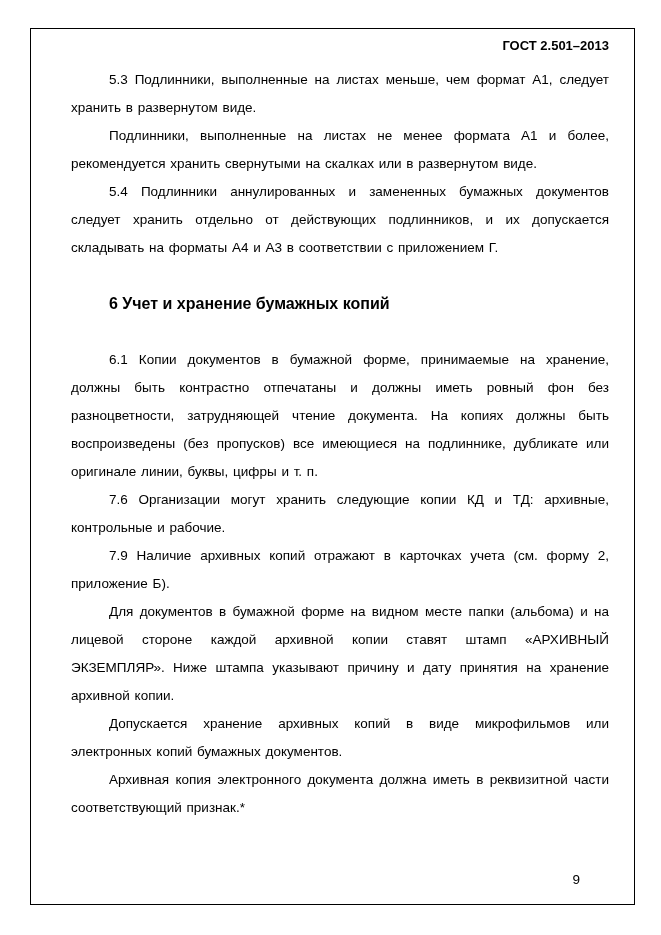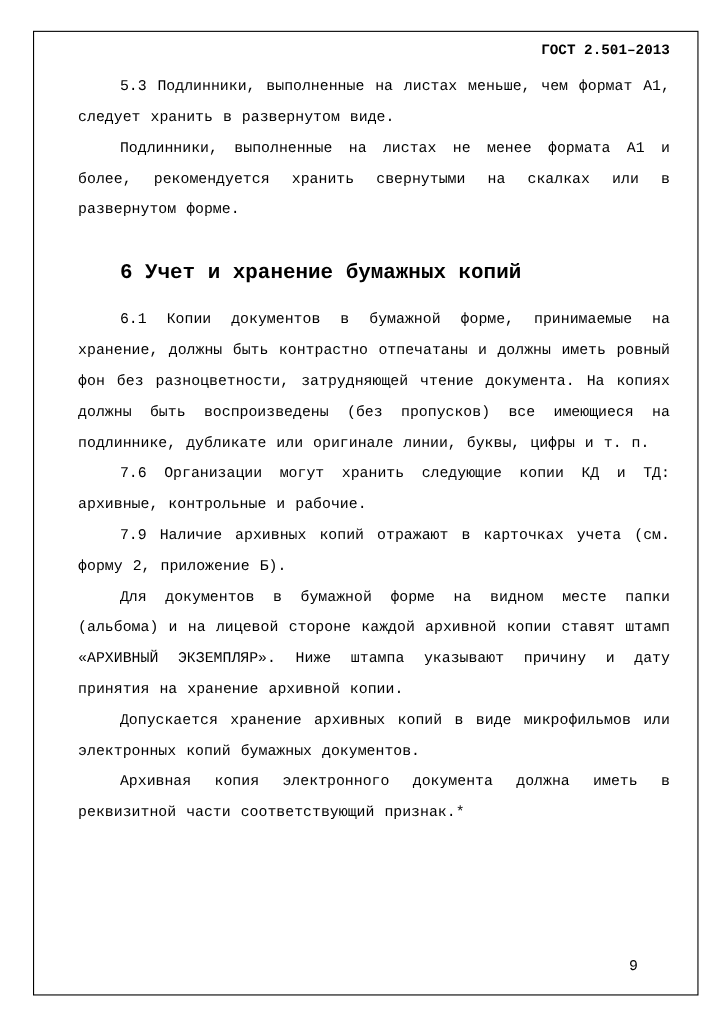--- a/index.html
+++ b/index.html
@@ -1,15 +1,15 @@
 <!DOCTYPE html>
 <html><head>
 <meta charset="utf-8">
 <style>
-  * { box-sizing: border-box; font-family: Liberation Mono, monospace; }
+  * { box-sizing: border-box; }
   html, body { margin: 0; padding: 0; }
   body {
     width: 661px;
     height: 935px;
     background: #ffffff;
     font-family: "Liberation Sans", "DejaVu Sans", sans-serif;
     color: #000000;
   }
   .page {
     position: relative;
@@ -36,22 +36,22 @@
   }
   .para {
     margin: 0;
     font-size: 13.5px;
     line-height: 28px;
     text-align: justify;
     text-indent: 38px;
     word-spacing: 1px;
   }
   .heading {
-    margin: 28px 0 16px 0;
-    font-size: 19px;
+    margin: 28px 0 28px 0;
+    font-size: 16px;
     font-weight: bold;
     line-height: 28px;
     text-indent: 38px;
     text-align: left;
   }
   .page-number {
     position: absolute;
     right: 54px;
     bottom: 16px;
     font-size: 13.5px;
@@ -62,21 +62,22 @@
 <body>
 
 <div class="page">
   <div class="frame">
 
     <div class="doc-header">
       <span>ГОСТ 2.501–2013</span>
     </div>
 
     <p class="para">5.3 Подлинники, выполненные на листах меньше, чем формат А1, следует хранить в развернутом виде.</p>
-    <p class="para">Подлинники, выполненные на листах не менее формата А1 и более, рекомендуется хранить свернутыми на скалках или в развернутом форме.</p>
+    <p class="para">Подлинники, выполненные на листах не менее формата А1 и более, рекомендуется хранить свернутыми на скалках или в развернутом виде.</p>
+    <p class="para">5.4 Подлинники аннулированных и замененных бумажных документов следует хранить отдельно от действующих подлинников, и их допускается складывать на форматы А4 и А3 в соответствии с приложением Г.</p>
 
     <p class="heading">6 Учет и хранение бумажных копий</p>
 
     <p class="para">6.1 Копии документов в бумажной форме, принимаемые на хранение, должны быть контрастно отпечатаны и должны иметь ровный фон без разноцветности, затрудняющей чтение документа. На копиях должны быть воспроизведены (без пропусков) все имеющиеся на подлиннике, дубликате или оригинале линии, буквы, цифры и т. п.</p>
     <p class="para">7.6 Организации могут хранить следующие копии КД и ТД: архивные, контрольные и рабочие.</p>
     <p class="para">7.9 Наличие архивных копий отражают в карточках учета (см. форму 2, приложение Б).</p>
     <p class="para">Для документов в бумажной форме на видном месте папки (альбома) и на лицевой стороне каждой архивной копии ставят штамп «АРХИВНЫЙ ЭКЗЕМПЛЯР». Ниже штампа указывают причину и дату принятия на хранение архивной копии.</p>
     <p class="para">Допускается хранение архивных копий в виде микрофильмов или электронных копий бумажных документов.</p>
     <p class="para">Архивная копия электронного документа должна иметь в реквизитной части соответствующий признак.*</p>
 

